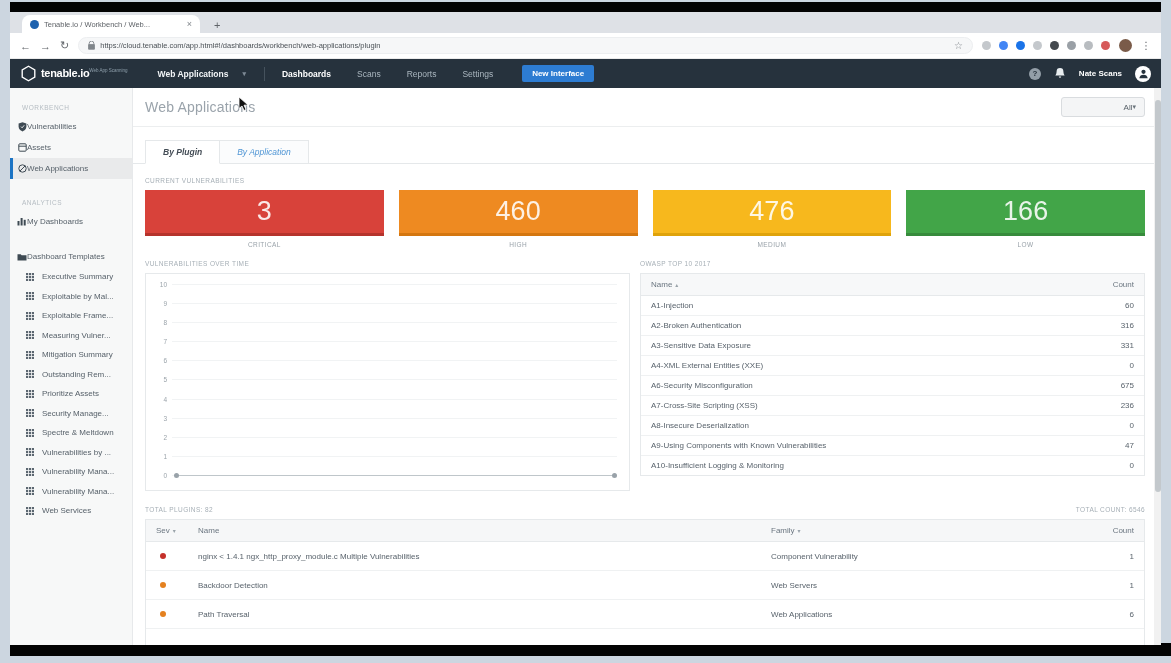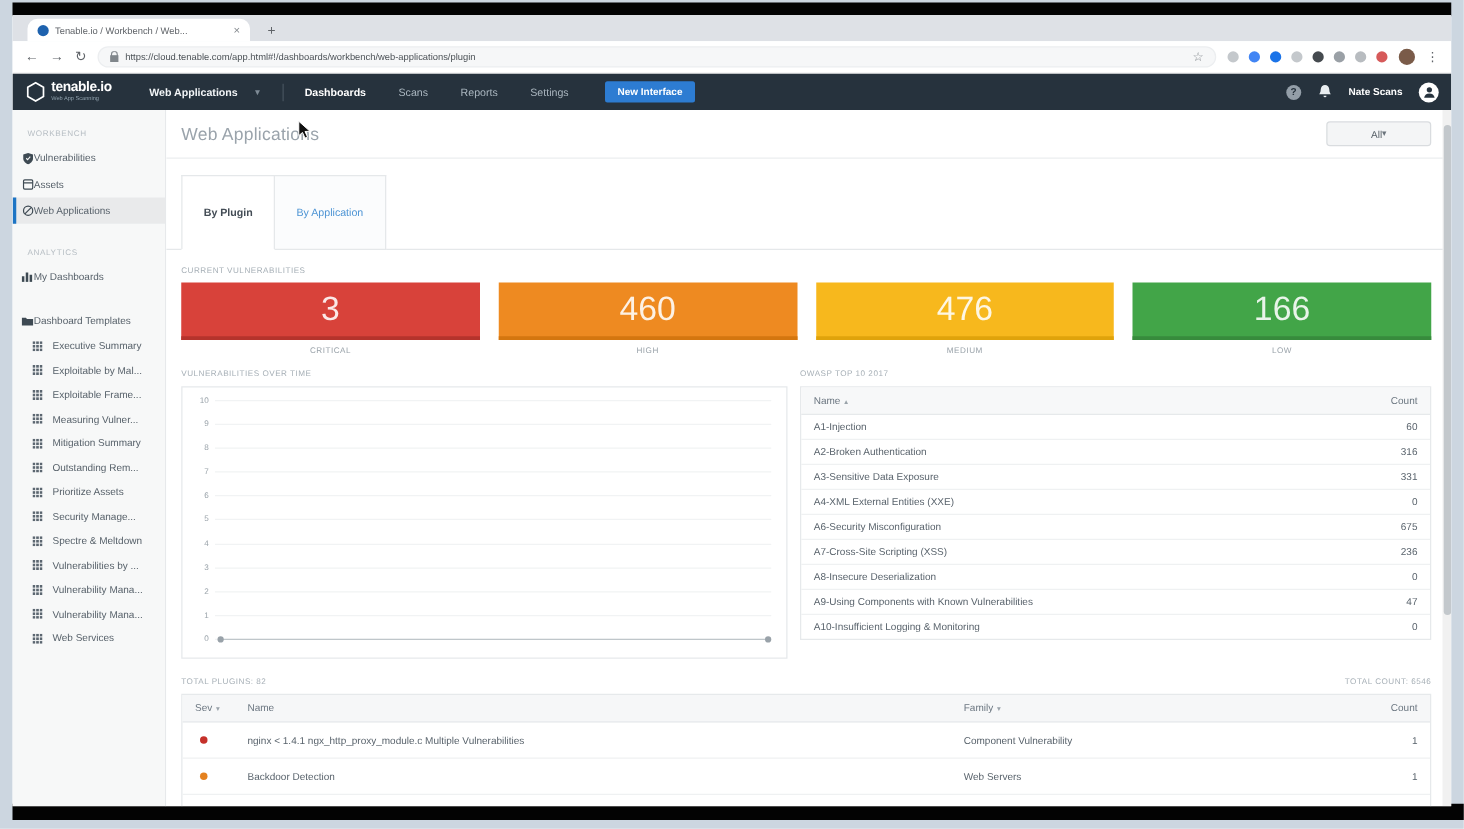--- a/index.html
+++ b/index.html
@@ -26,21 +26,21 @@
   .url-text { font-size:7.5px; color:#4b5156; white-space:nowrap; overflow:hidden; flex:1; }
   .star-glyph { font-size:10px; color:#80868b; }
   .ext-row { display:flex; align-items:center; gap:8px; }
   .ext-dot { width:9px; height:9px; border-radius:50%; }
   .chrome-avatar { width:13px; height:13px; border-radius:50%; background:#7a5b49; }
   .kebab { font-size:10px; color:#5f6368; letter-spacing:0; }
 
   
   .appnav { height:29px; background:#26323d; display:flex; align-items:center; padding:0 10px; gap:0; }
   .logo { display:flex; align-items:center; gap:4px; margin-right:16px; }
-  .logo-text-wrap { display:flex; flex-direction:column; line-height:1; }
+  .logo-text-wrap { display:flex; line-height:1; }
   .logo-title { color:#fff; font-size:11px; font-weight:bold; letter-spacing:-0.3px; }
   .logo-sub { color:#8fa0ac; font-size:4.5px; margin-top:1px; }
   .context-sel { display:flex; align-items:center; gap:14px; color:#f2f5f7; font-size:8.5px; font-weight:bold; padding:0 14px; }
   .context-caret { color:#7e8b96; font-size:7px; }
   .nav-divider { width:1px; height:14px; background:#45525d; margin:0 4px; }
   .nav-items { display:flex; align-items:center; }
   .nav-item { font-size:8.5px; color:#aab6bf; padding:0 13px; }
   .nav-item.active { color:#fff; font-weight:bold; }
   .new-interface { background:#2d7cd2; color:#fff; font-size:8px; font-weight:bold; padding:4px 10px; border-radius:2px; margin-left:16px; }
   .appnav-right { margin-left:auto; display:flex; align-items:center; gap:13px; }
@@ -54,25 +54,25 @@
   .side-item { display:flex; align-items:center; gap:0; height:21px; padding-left:4px; font-size:8px; color:#57616a; border-left:3px solid transparent; }
   .side-item.active { background:#e9eaeb; border-left-color:#1c74c4; }
   .side-gap { height:14px; }
   .side-icon { width:10px; display:flex; justify-content:center; flex:none; }
   .tmpl-item { display:flex; align-items:center; gap:7px; height:19.5px; padding-left:15px; font-size:8px; color:#57616a; }
 
   
   .content { position:absolute; left:123px; top:76px; right:0; bottom:0; background:#fff; overflow:hidden; }
   .page-header { display:flex; justify-content:space-between; align-items:center; padding:9px 16px 9px 12px; border-bottom:1px solid #eceeef; }
   .page-title { font-size:14px; font-weight:400; color:#9aa3ab; letter-spacing:0.2px; }
-  .filter-select { width:84px; height:20px; background:#f4f5f6; border:1px solid #d9dcdf; border-radius:3px; display:flex; align-items:center; justify-content:center; padding:0 8px; font-size:8px; color:#555e66; }
+  .filter-select { width:84px; height:20px; background:#f4f5f6; border:1px solid #d9dcdf; border-radius:3px; display:flex; align-items:center; justify-content:flex-end; padding:0 8px; font-size:8px; color:#555e66; }
   .filter-caret { font-size:7px; color:#6a737b; }
 
   .tabs-row { display:flex; padding-left:12px; margin-top:13px; border-bottom:1px solid #e5e8ea; }
-  .tab-btn { font-size:8.5px; padding:24px 17px; border:1px solid #e5e8ea; border-bottom:none; margin-bottom:-1px; }
+  .tab-btn { font-size:8.5px; padding:6px 17px; border:1px solid #e5e8ea; border-bottom:none; margin-bottom:-1px;font-style:italic; }
   .tab-btn.active { background:#fff; color:#434c55; font-weight:bold; border-bottom:1px solid #fff; }
   .tab-btn.inactive { background:#fbfcfd; color:#4d94d4; border-left:none; border-bottom:1px solid #e5e8ea; }
 
   .section-label { font-size:6.5px; color:#a6afb6; letter-spacing:0.4px; }
   .cv-label { margin:13px 0 6px 12px; }
 
   .cards { display:grid; grid-template-columns:repeat(4,1fr); gap:15px; margin:0 16px 0 12px; }
   .card-num { height:46px; display:flex; align-items:center; justify-content:center; font-size:27px; font-weight:300; color:rgba(255,255,255,0.88); border-bottom:3px solid #000; }
   .card-label { text-align:center; font-size:6.5px; color:#99a2a9; letter-spacing:0.4px; margin-top:5px; }
 

